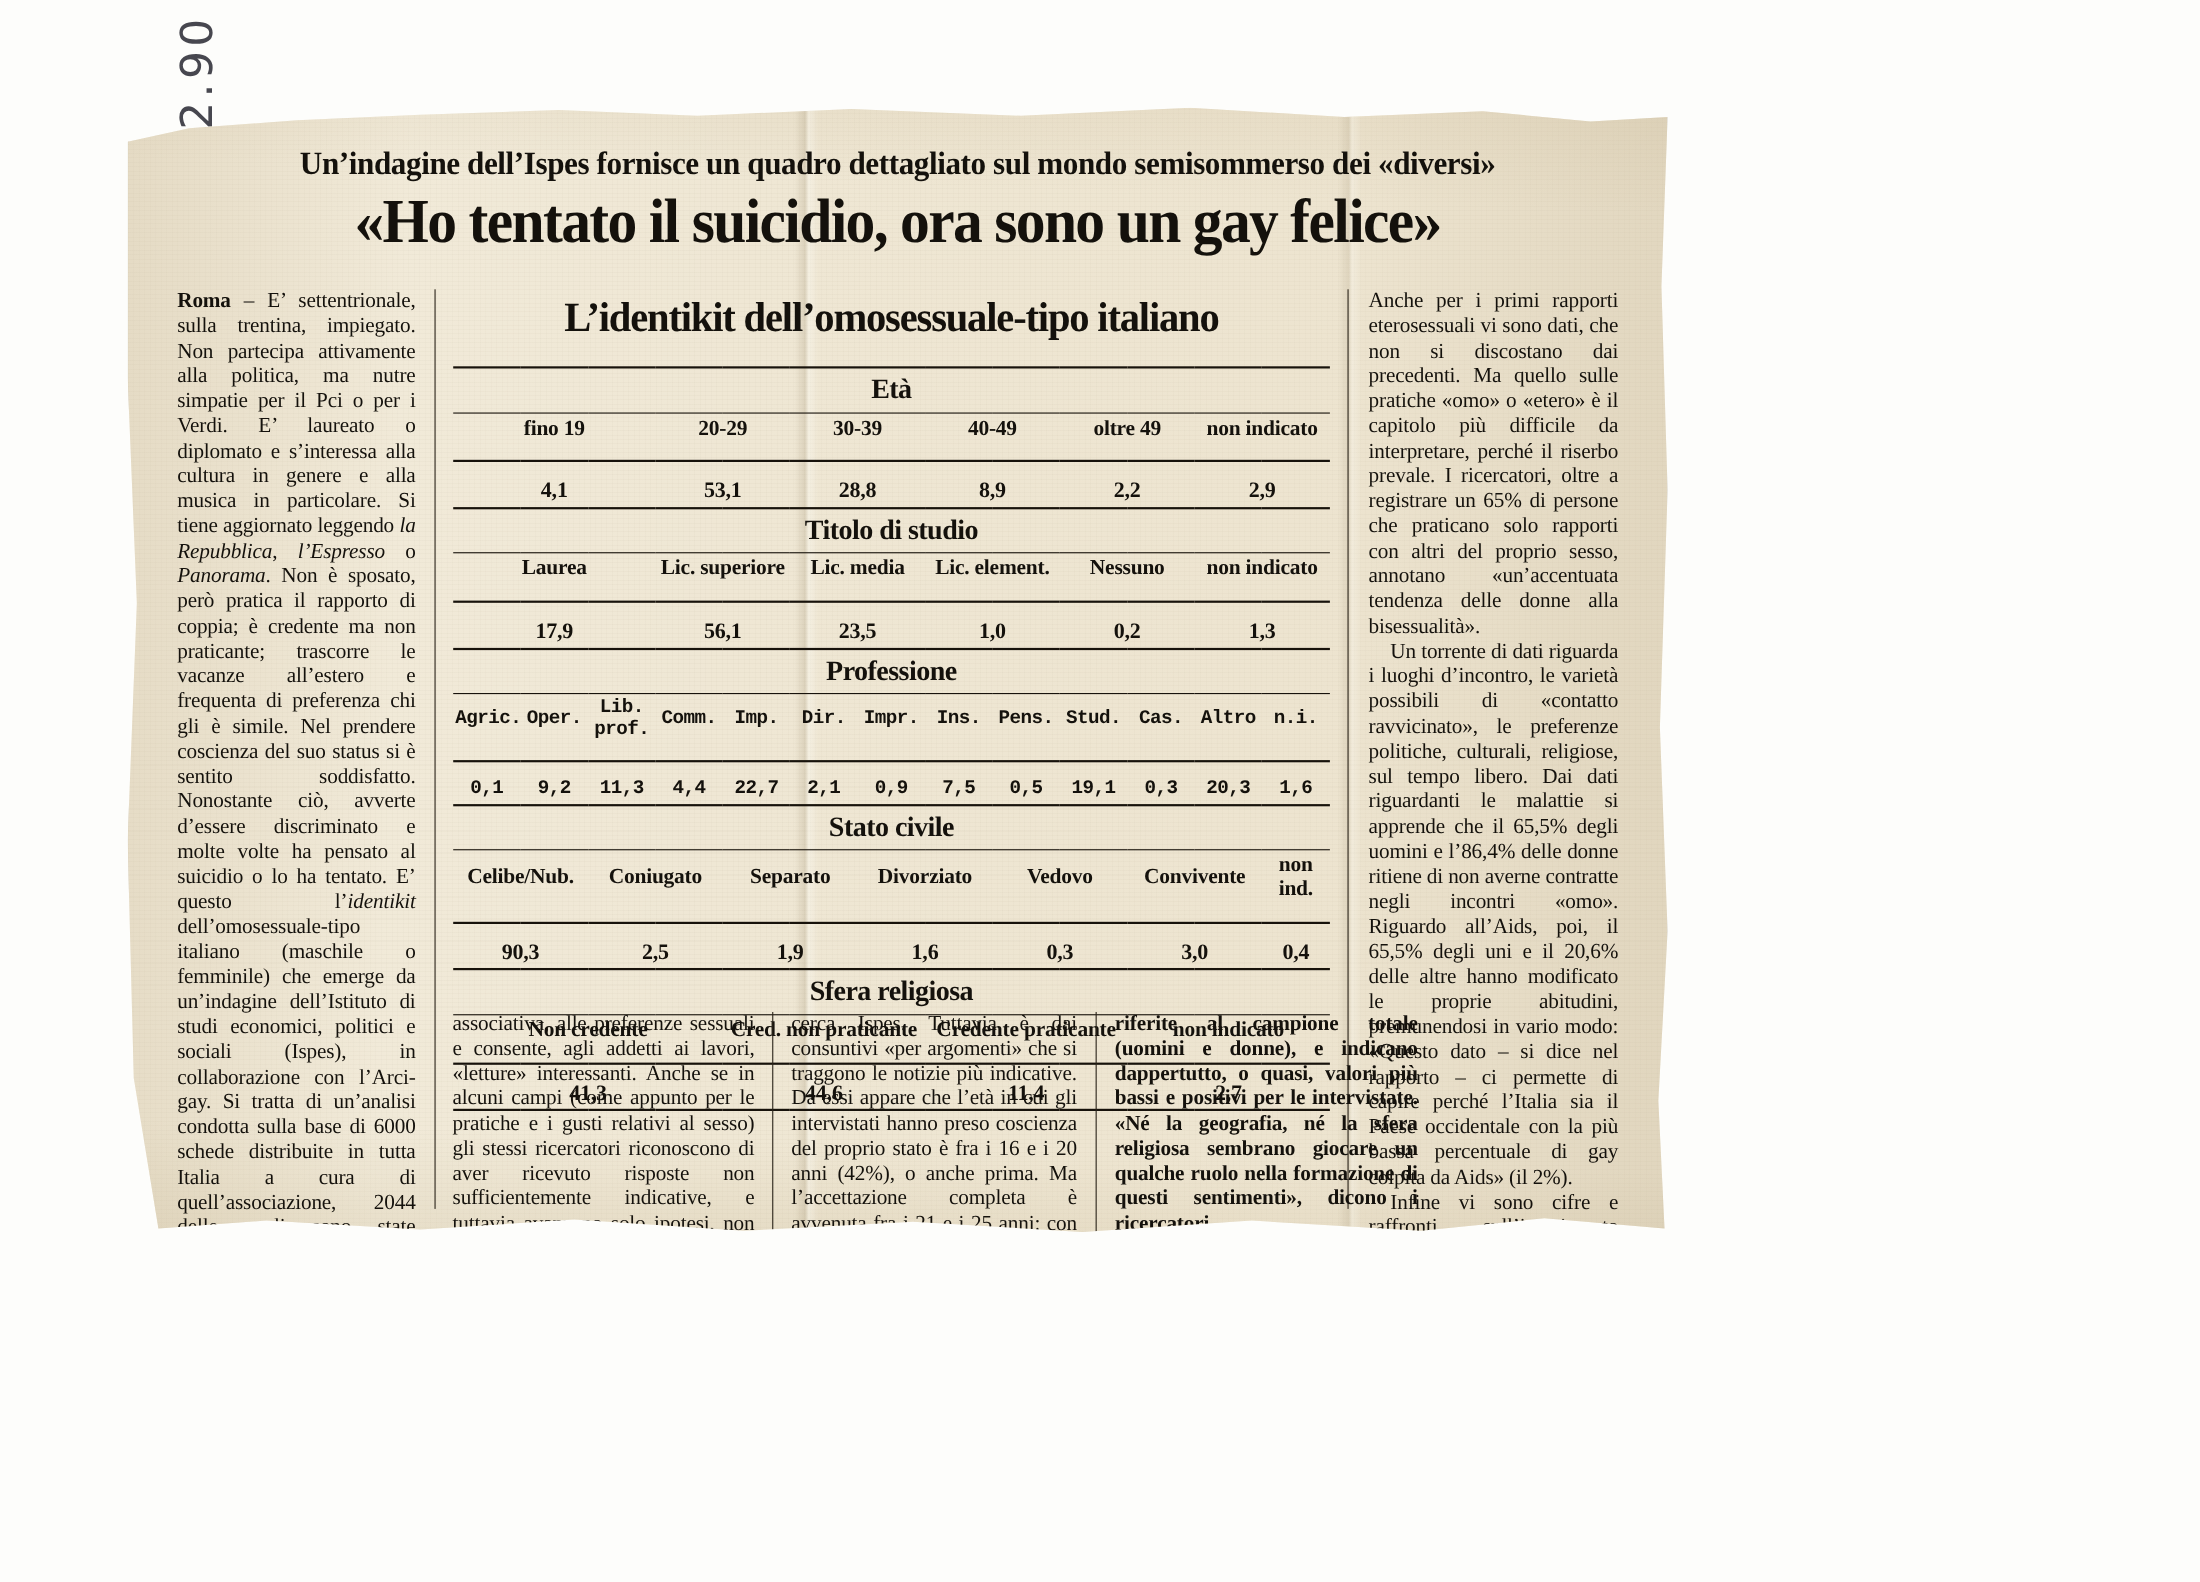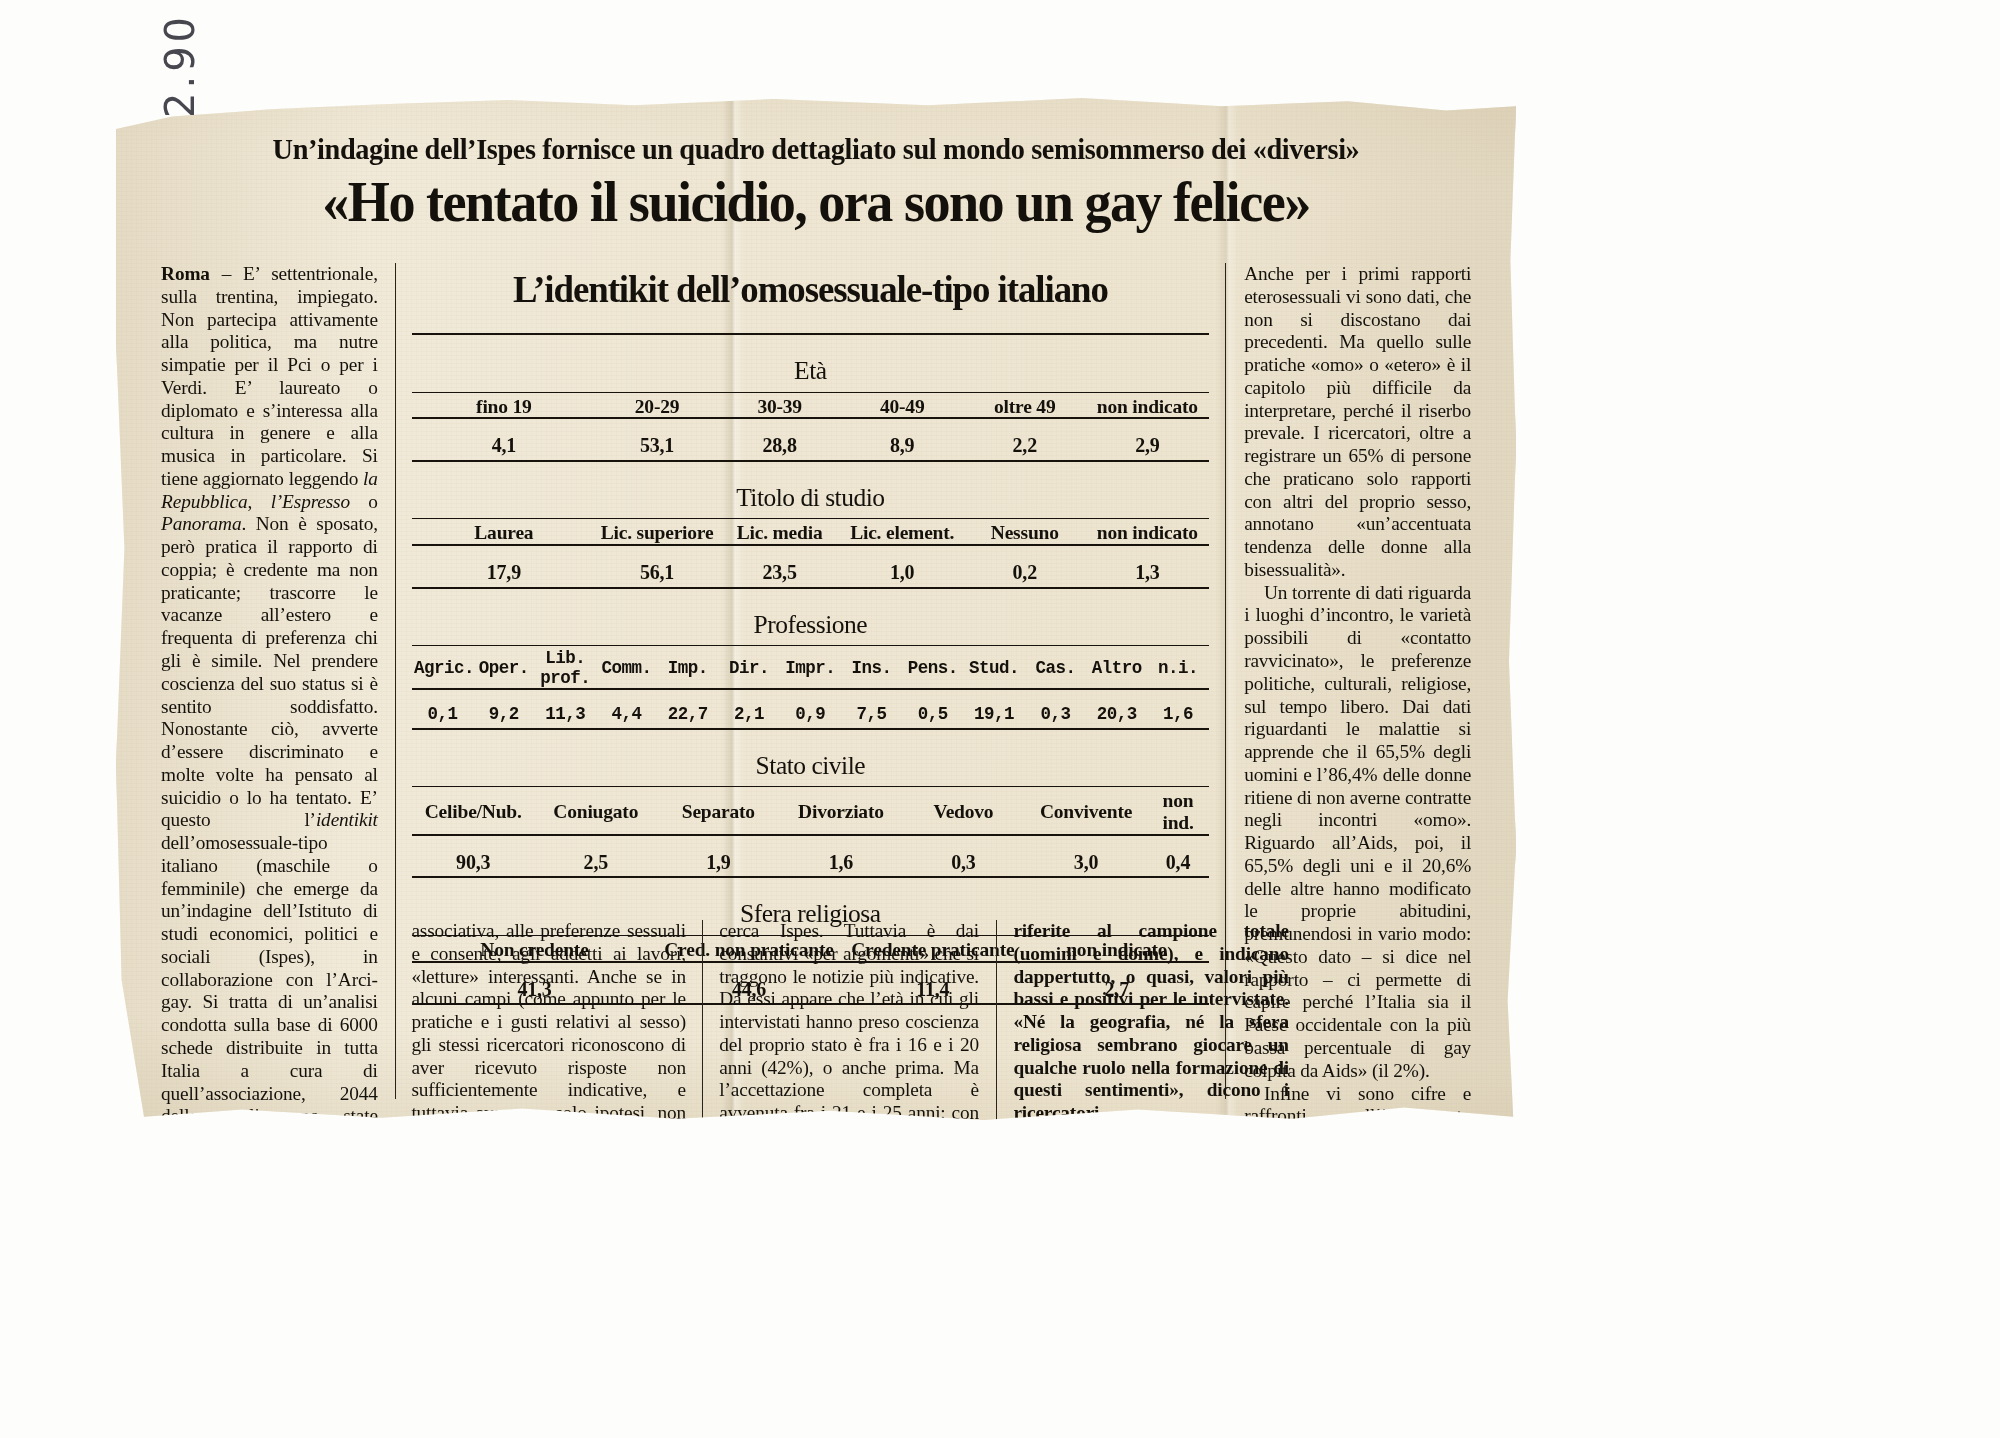--- a/index.html
+++ b/index.html
@@ -141,27 +141,27 @@
   }
   table.identikit td{
     padding:2px 2px 3px 2px;
     text-align:center;
     font-weight:bold;
     letter-spacing:-.2px;
     line-height:1.12;
   }
   tr.sect-row td{
     font-size:25.5px;
-    font-weight:normal;
-    padding:22px 0 6px 0;
+    font-weight:bold;
+    padding:5px 0 6px 0;
     letter-spacing:-.5px;
   }
   tr.sect-row{border-top:2.6px solid #17120b;border-bottom:1.4px solid #17120b;}
   tr.head-row{border-bottom:2.4px solid #17120b;}
-  tr.head-row td{font-size:19.5px;padding-top:3px;padding-bottom:0;}
+  tr.head-row td{font-size:19.5px;padding-top:3px;padding-bottom:18px;}
   tr.val-row{border-bottom:2.6px solid #17120b;}
   tr.val-row td{font-size:20px;padding-top:15px;padding-bottom:3px;}
   tr.prof-head td, tr.prof-val td{font-size:17.5px;letter-spacing:-.5px;font-family:Liberation Mono, monospace;}
   table.identikit .topline{border-top:2.6px solid #17120b;}
 
   
   .under-table{display:flex;margin-top:22px;height:364px;}
   .uc{width:33.333%;box-sizing:border-box;font-size:19.5px;}
   .uc.first{padding-right:15px;border-right:1.6px solid #2a2319;}
   .uc.second{padding:0 15px;border-right:1.6px solid #2a2319;}

